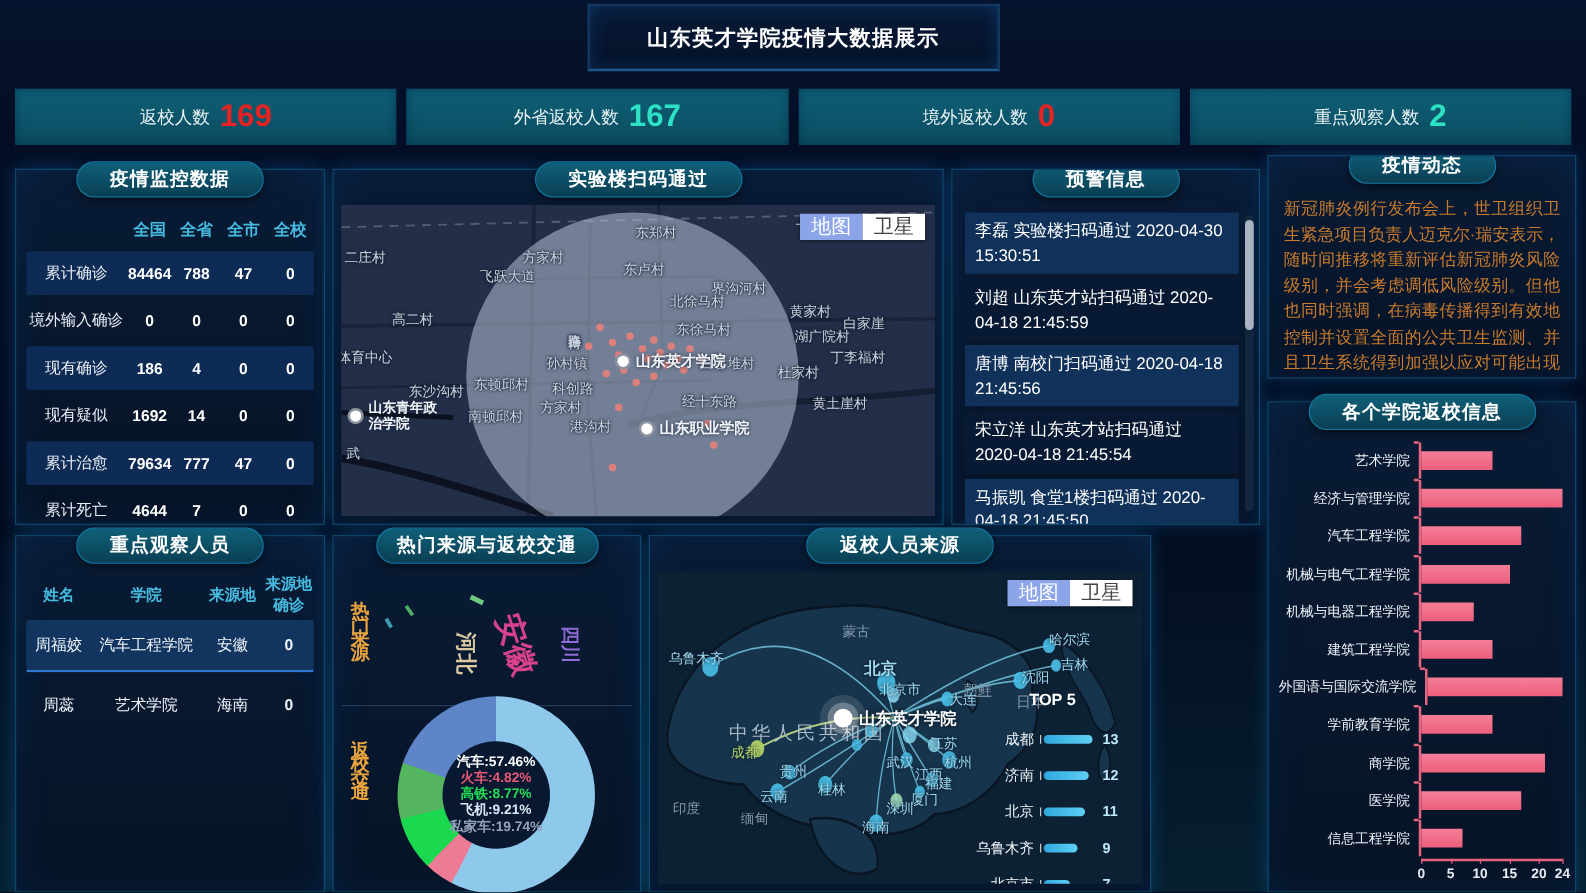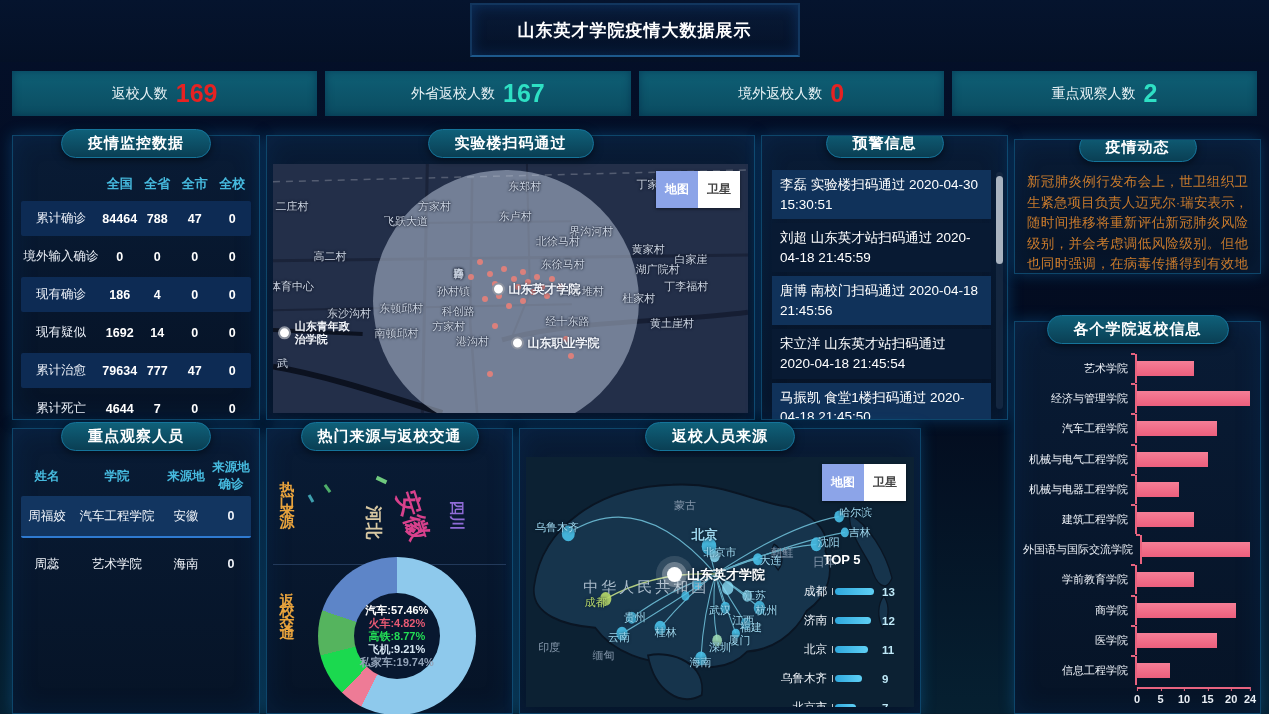--- a/index.html
+++ b/index.html
@@ -43,21 +43,21 @@
   .obs-row{height:42px;margin-top:5px;color:#f0f4fa;}
   .obs-row.hl{background:#123560;border-bottom:2px solid #2f7ad0;border-radius:2px;}
   .obs .o0{flex:0 0 52px;text-align:center;}
   .obs .o1{flex:0 0 88px;text-align:center;}
   .obs .o2{flex:0 0 50px;text-align:center;}
   .obs .o3{flex:1;text-align:center;font-weight:bold;}
 
   
   .map-area{position:absolute;left:6px;right:6px;top:28px;bottom:6px;overflow:hidden;}
   .map-toggle{position:absolute;top:7px;right:8px;z-index:5;display:flex;box-shadow:0 1px 3px rgba(0,0,0,.5);}
-  .map-toggle .bt{font-size:12px;font-weight:bold;padding:10px 9px;cursor:pointer;}
+  .map-toggle .bt{font-size:16px;font-weight:normal;padding:0 9px;cursor:pointer;}
   .map-toggle .bt.map{background:#8ca4e8;color:#ffffff;}
   .map-toggle .bt.sat{background:#ffffff;color:#444444;}
 
   
   .campus{background:#232f49;}
   .campus .halo{position:absolute;left:49%;top:55%;width:266px;height:262px;transform:translate(-50%,-50%);
     border-radius:50%;background:rgba(190,201,220,.52);}
   .maplabel{position:absolute;transform:translate(-50%,-50%);font-size:11px;color:#cdd6e4;white-space:nowrap;text-shadow:0 0 3px #141b2c,0 0 2px #141b2c;z-index:2;}
   .maplabel.vert{writing-mode:vertical-lr;}
   .poi{position:absolute;transform:translate(0,-50%);display:flex;align-items:center;gap:4px;z-index:3;}
@@ -319,21 +319,21 @@
       <div class="warn-item alt" data-name="list-item">唐博 南校门扫码通过 2020-04-18 21:45:56</div>
       <div class="warn-item" data-name="list-item">宋立洋 山东英才站扫码通过 2020-04-18 21:45:54</div>
       <div class="warn-item alt" data-name="list-item">马振凯 食堂1楼扫码通过 2020-04-18 21:45:50</div>
 
     </div>
     <div class="warn-sb" data-name="scrollbar-track">
         <div class="thumb" data-name="scrollbar-thumb"></div>
       </div>
   </div>
 
-  <div class="panel" style="left:1014px;top:139px;width:247px;height:135px;overflow:hidden;" data-name="panel-news">
+  <div class="panel" style="left:1014px;top:124px;width:247px;height:179px;overflow:hidden;" data-name="panel-news">
     <div class="ptitle" data-name="panel-title">疫情动态</div>
     <div class="news" data-name="news-text">新冠肺炎例行发布会上，世卫组织卫生紧急项目负责人迈克尔·瑞安表示，随时间推移将重新评估新冠肺炎风险级别，并会考虑调低风险级别。但他也同时强调，在病毒传播得到有效地控制并设置全面的公共卫生监测、并且卫生系统得到加强以应对可能出现的疫情复发之前，世卫组织认为疫情对全球乃所有地区和国家仍构成高风险。</div>
   </div>
 
   <div class="panel" style="left:1014px;top:321px;width:247px;height:393px;" data-name="panel-college-chart">
     <div class="ptitle" data-name="panel-title">各个学院返校信息</div>
     <div class="col-wrap" data-name="college-bar-chart">
       <div class="col-row">
           <span class="col-label">艺术学院</span>
           <div class="col-barzone">

